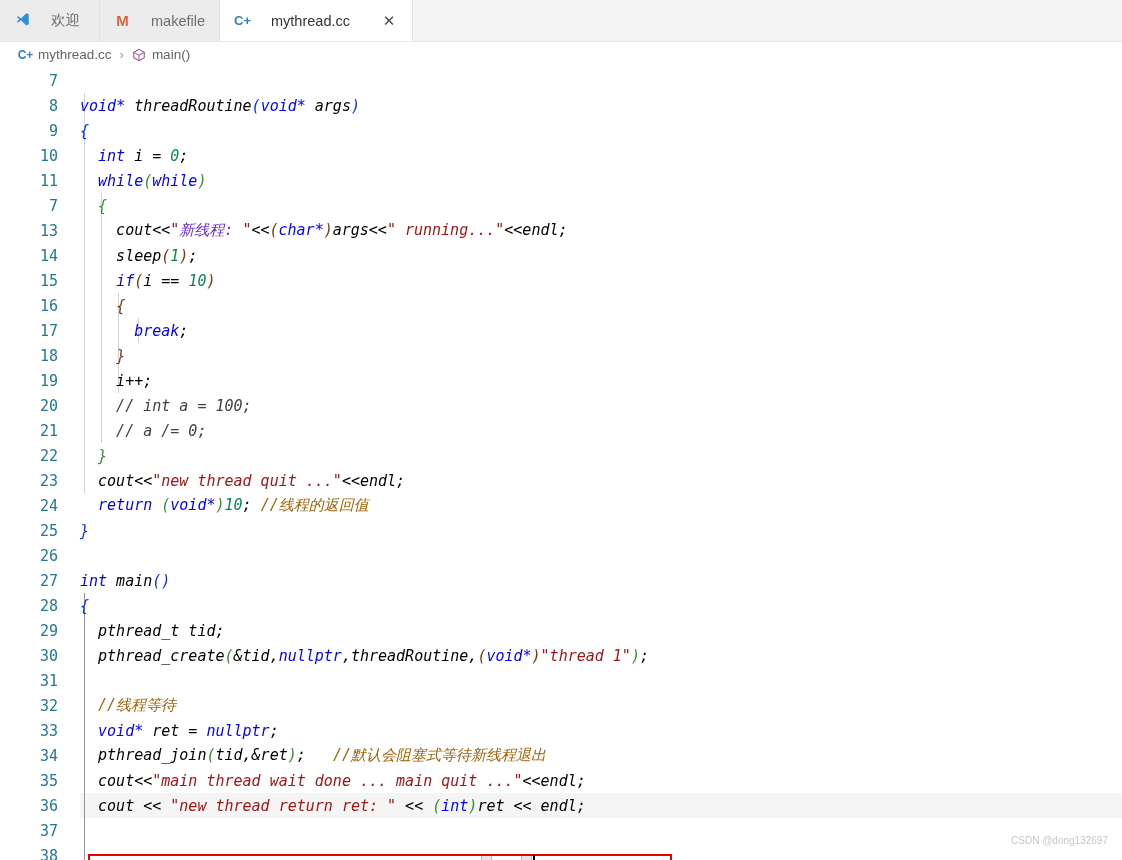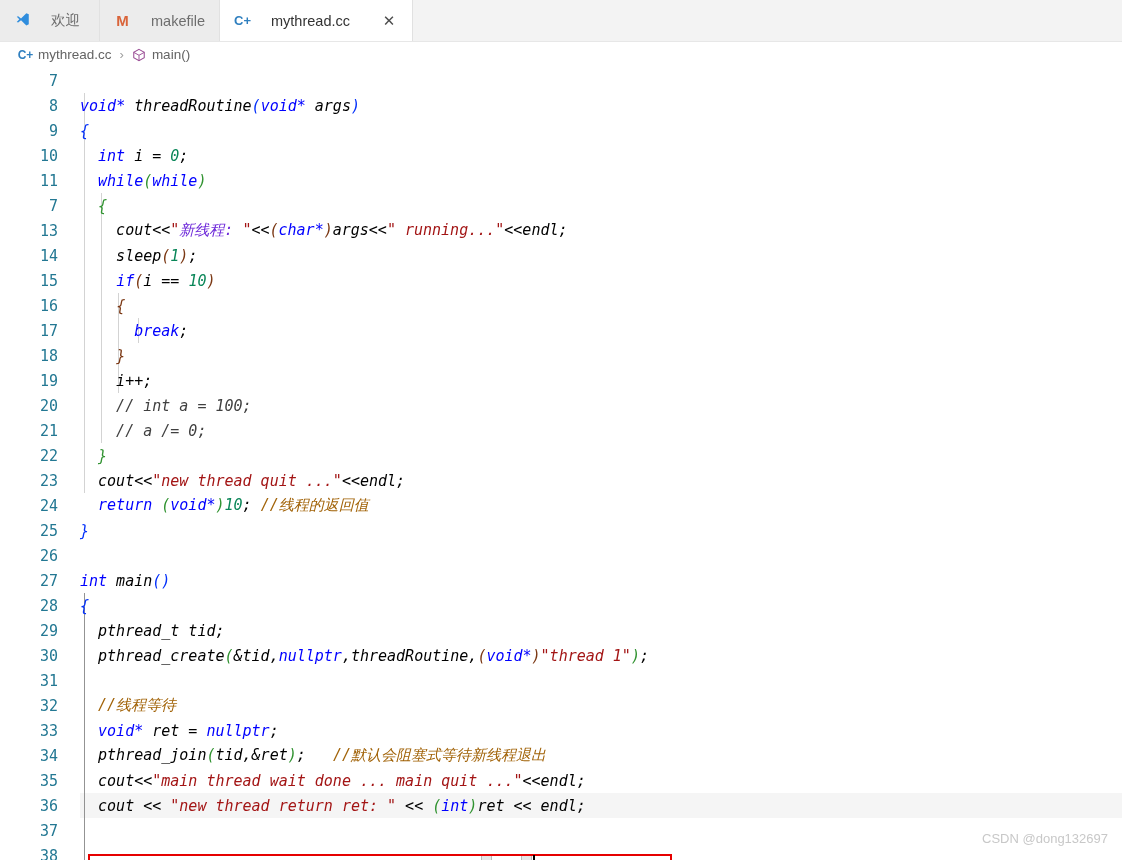--- a/index.html
+++ b/index.html
@@ -171,21 +171,21 @@
     background: #000000;
     z-index: 6;
   }
 
   
   .watermark {
     position: absolute;
     right: 14px;
     bottom: 14px;
     color: #c8c8c8;
-    font-size: 13px;
+    font-size: 10px;
     font-family: "Liberation Sans", sans-serif;
     z-index: 8;
   }
 
   .vsicon-welcome svg { display:block; }
 </style>
 </head>
 <body>
 
 <div class="tabbar">

